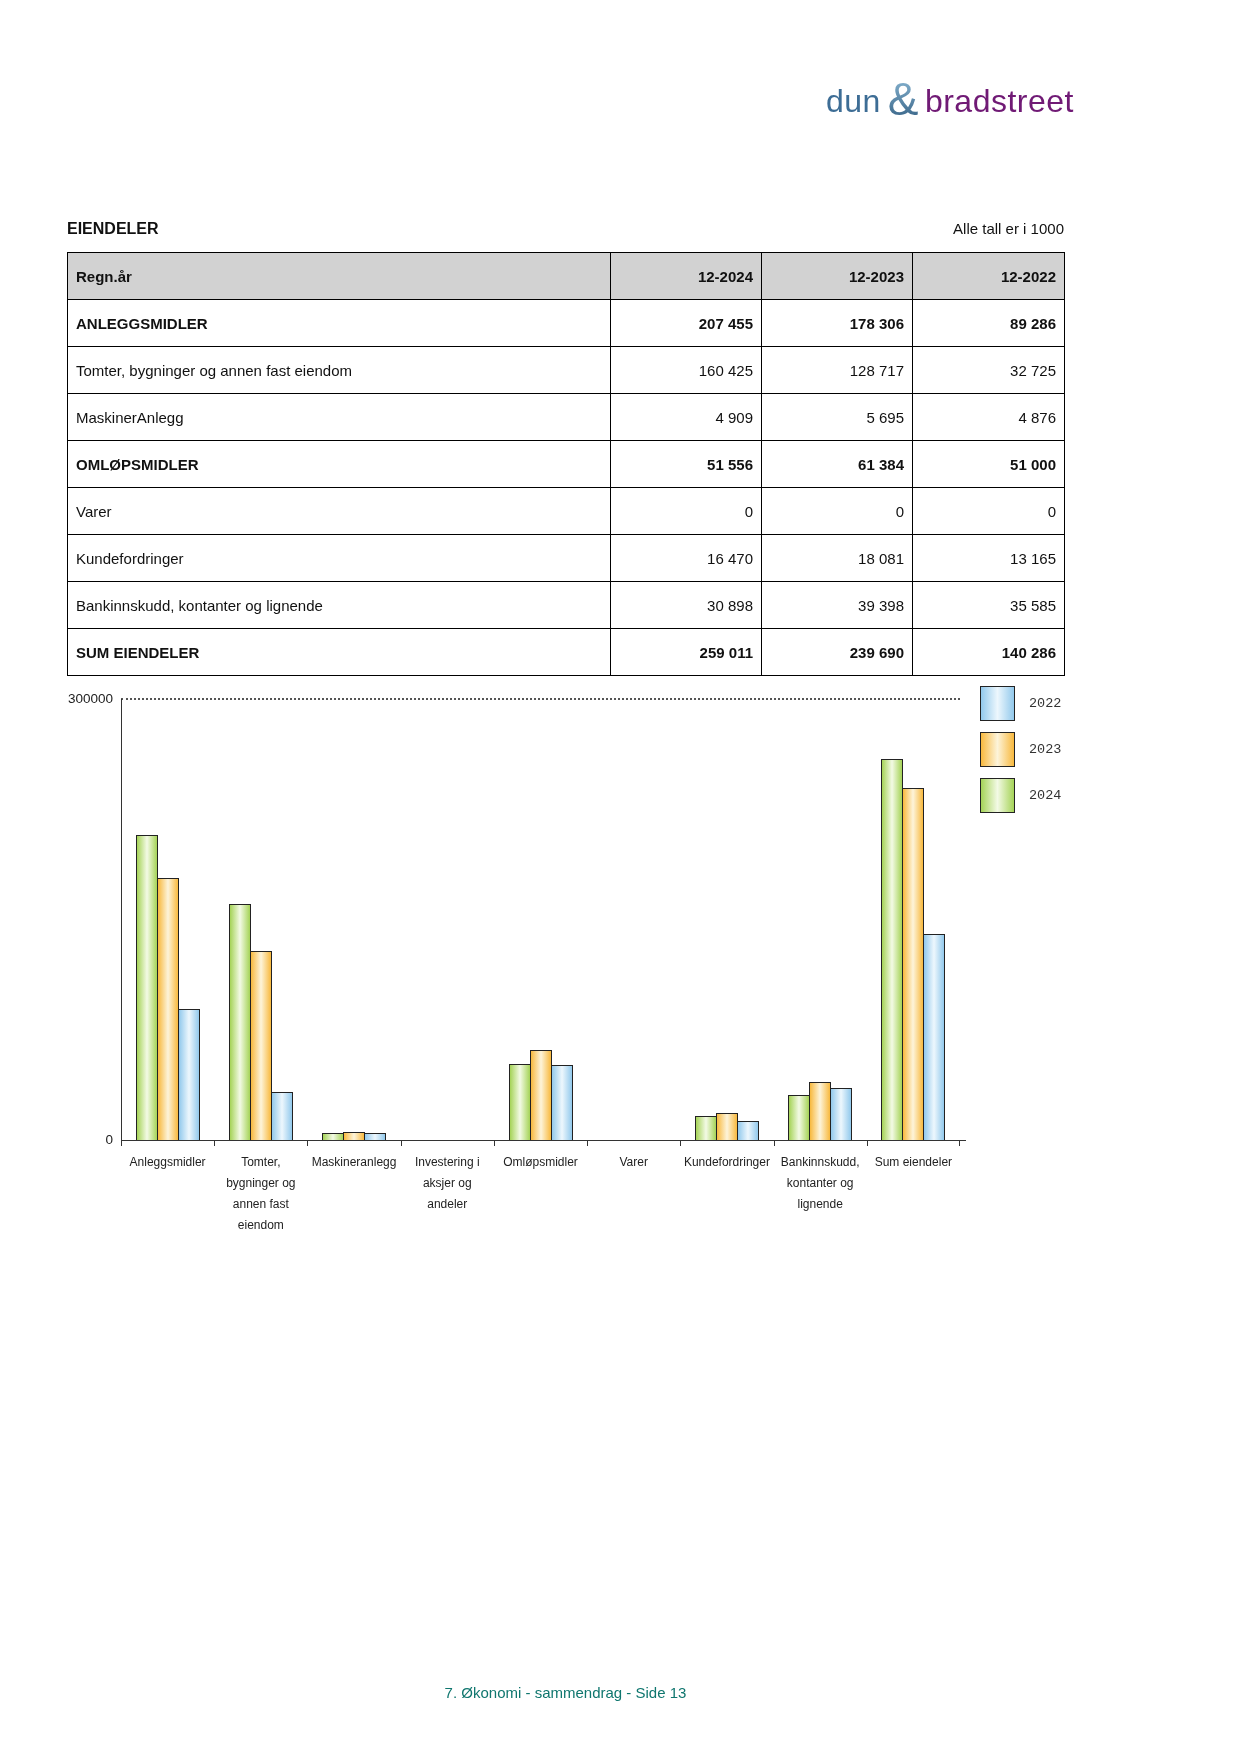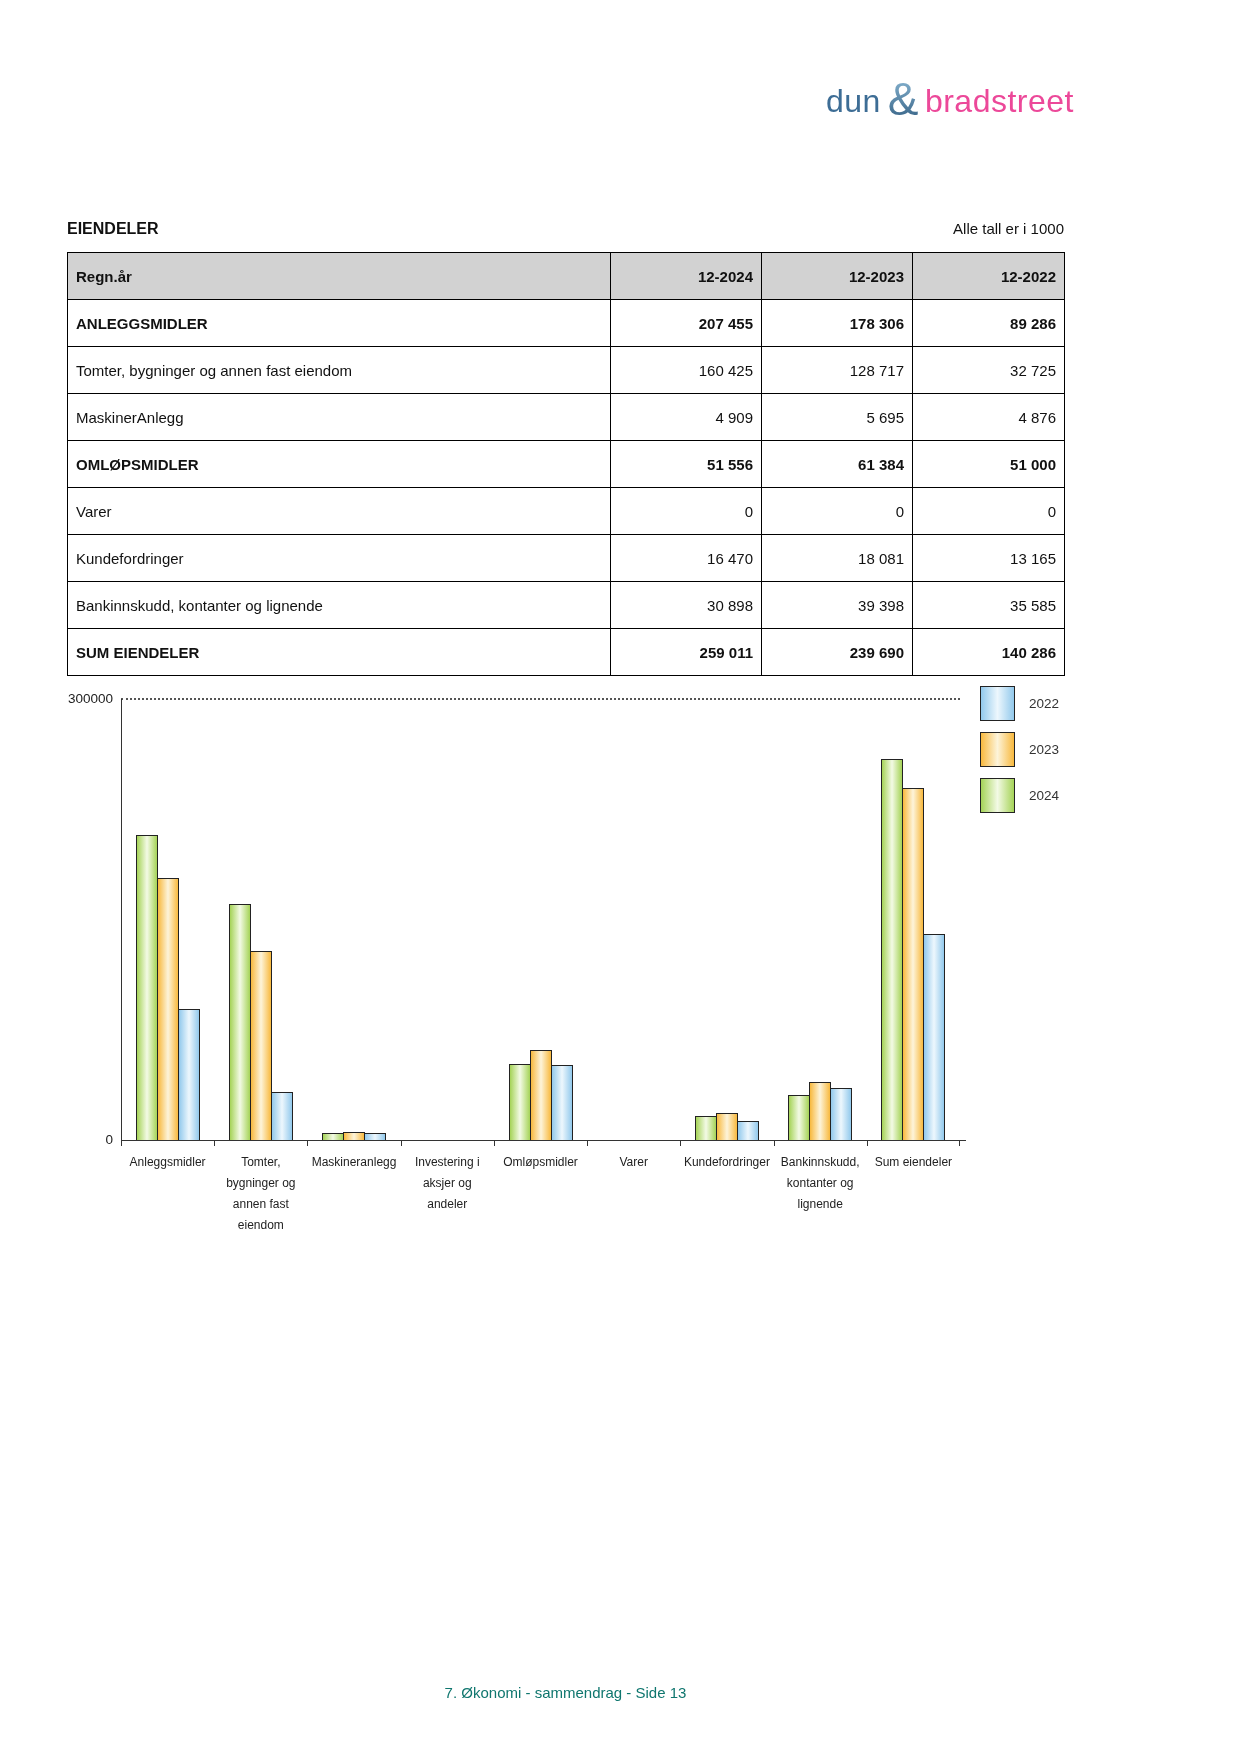--- a/index.html
+++ b/index.html
@@ -35,42 +35,42 @@
   .bar{position:absolute;bottom:0;width:22px;box-sizing:border-box;border:1px solid #222;border-bottom:none;}
   .tick{position:absolute;width:1px;height:6px;background:#333;top:441px;}
   .ytick{position:absolute;left:-64px;width:56px;text-align:right;font-size:13.5px;color:#222;}
   .cat{position:absolute;top:453px;text-align:center;font-size:12px;line-height:21px;color:#222;}
   .cat div{white-space:nowrap;}
 
   
   .legend{position:absolute;left:980px;top:686px;}
   .lg-item{display:flex;align-items:center;margin-bottom:11px;}
   .lg-swatch{width:35px;height:35px;box-sizing:border-box;border:1px solid #222;}
-  .lg-label{margin-left:14px;font-size:13.5px;color:#333;}
+  .lg-label{margin-left:14px;font-size:13.5px;color:#333;font-family:Liberation Mono, monospace;}
 
   
   .footer{position:absolute;left:67px;top:1684px;width:997px;text-align:center;font-size:15px;color:#0f766e;}
 </style>
 </head>
 <body>
 
 <div class="page">
 
   <div class="logo">
     <span class="w1" id="logo-dun" style="color: rgb(61, 109, 149);">dun</span>
     <svg width="42" height="50" viewBox="0 0 42 50">
       <defs>
         <linearGradient id="ampg" x1="0" y1="0" x2="0" y2="1">
           <stop offset="0" stop-color="#8fbcd8"></stop>
             <stop offset="1" stop-color="#2e5a7e"></stop>
         </linearGradient>
       </defs>
       <text x="21" y="41" text-anchor="middle" font-family="Liberation Sans, sans-serif" font-size="46" fill="url(#ampg)">&amp;</text>
     </svg>
-    <span class="w2" id="logo-brad" style="color: #ec4899;">bradstreet</span>
+    <span class="w2" id="logo-brad" style="color: #701a75;">bradstreet</span>
   </div>
 
   <div class="headrow">
     <span class="sec-title">EIENDELER</span>
     <span class="sec-note">Alle tall er i 1000</span>
   </div>
 
   <table class="fin">
     <colgroup>
         <col class="lab">

